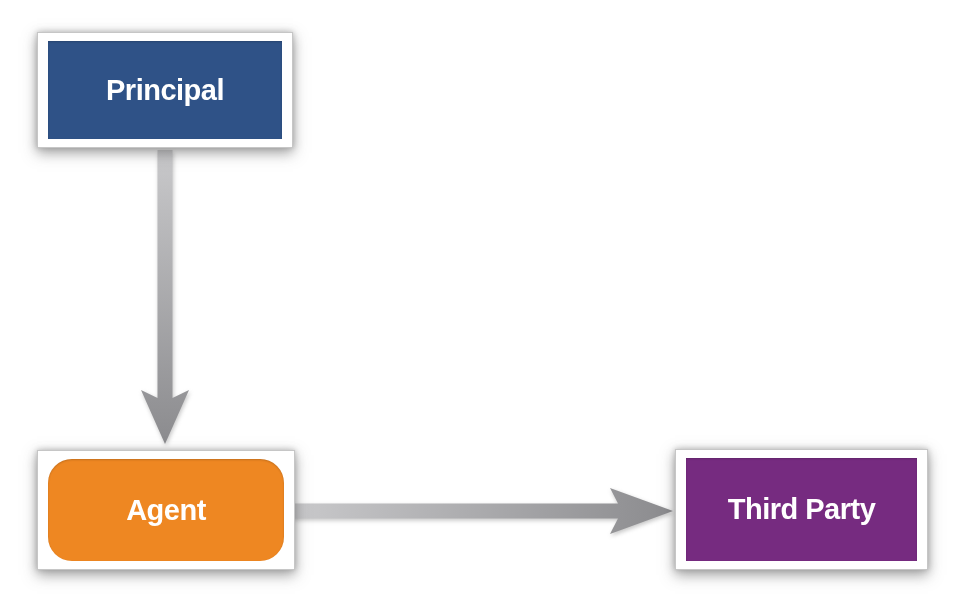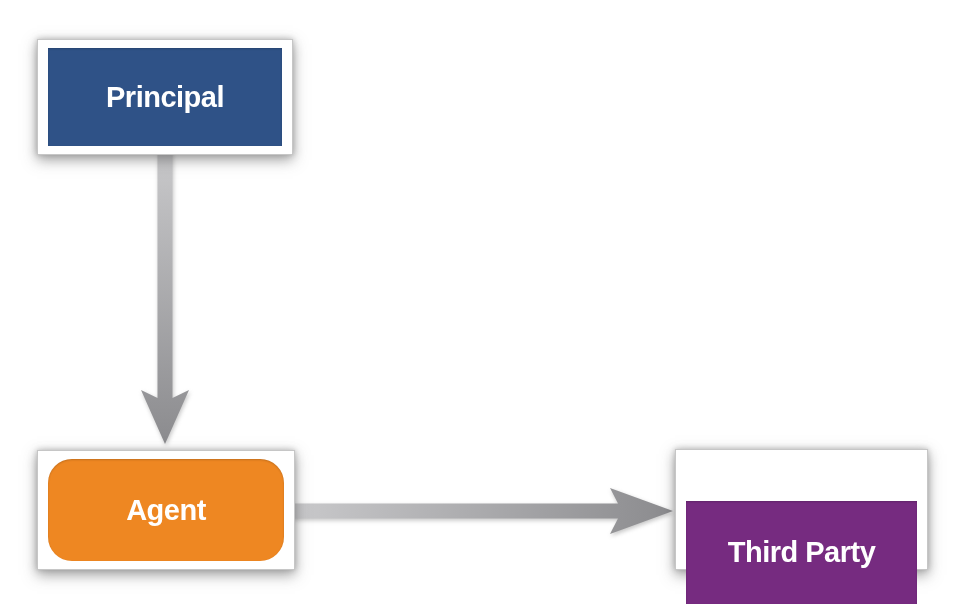--- a/index.html
+++ b/index.html
@@ -33,21 +33,21 @@
     justify-content: center;
     box-shadow: inset 0 1px 2px rgba(0,0,0,.18);
   }
   .node-label {
     color: #ffffff;
     font-weight: bold;
     font-size: 29px;
     letter-spacing: -0.5px;
     white-space: nowrap;
   }
-  #n-principal { left: 37px;  top: 39px;  width: 256px; height: 116px; }
+  #n-principal { left: 37px;  top: 32px;  width: 256px; height: 116px; }
   #n-agent     { left: 37px;  top: 450px; width: 258px; height: 120px; }
   #n-third     { left: 675px; top: 449px; width: 253px; height: 121px; }
   
   .arrow {
     position: absolute;
     z-index: 1;
     filter: drop-shadow(1px 2px 2px rgba(110,110,110,.4));
   }
   #arrow-down  { left: 130px; top: 150px; }
   #arrow-right { left: 292px; top: 480px; }
@@ -63,21 +63,21 @@
     </div>
   </div>
 
   <div class="node" id="n-agent">
     <div class="node-fill" style="background: rgb(238, 135, 34); border-radius: 24px;">
       <span class="node-label">Agent</span>
     </div>
   </div>
 
   <div class="node" id="n-third">
-    <div class="node-fill" style="background: rgb(118, 43, 128); margin-top: 43px;">
+    <div class="node-fill" style="background: rgb(118, 43, 128);">
       <span class="node-label">Third Party</span>
     </div>
   </div>
 
   <svg class="arrow" id="arrow-down" width="70" height="294" viewBox="0 0 70 294" aria-hidden="true">
     <defs>
       <linearGradient id="gradDown" x1="0" y1="0" x2="0" y2="1">
         <stop offset="0" stop-color="#C9C9CB"></stop>
         <stop offset="1" stop-color="#8B8B8E"></stop>
       </linearGradient>

